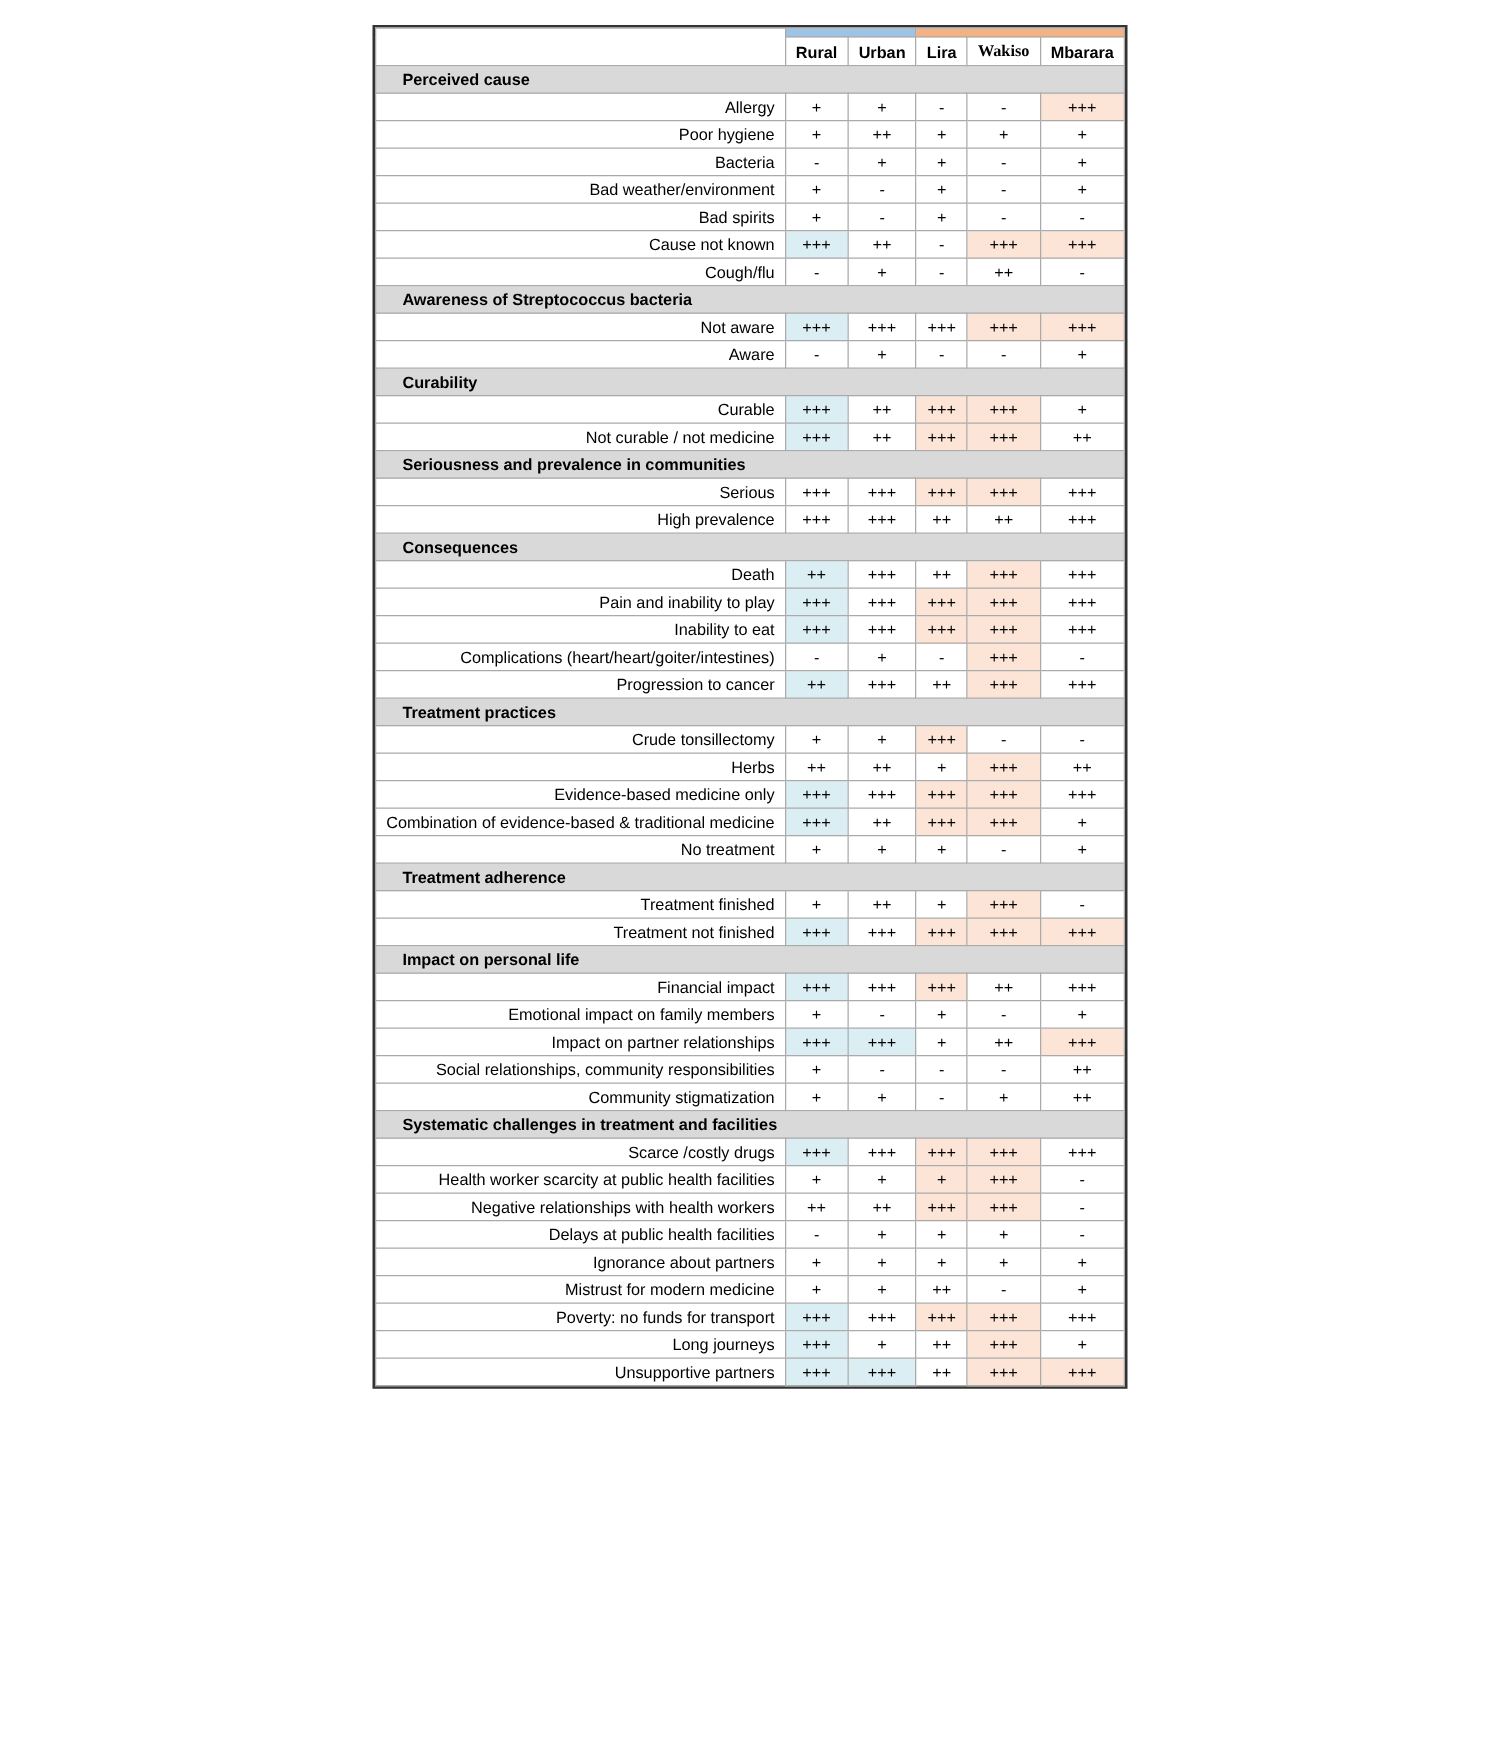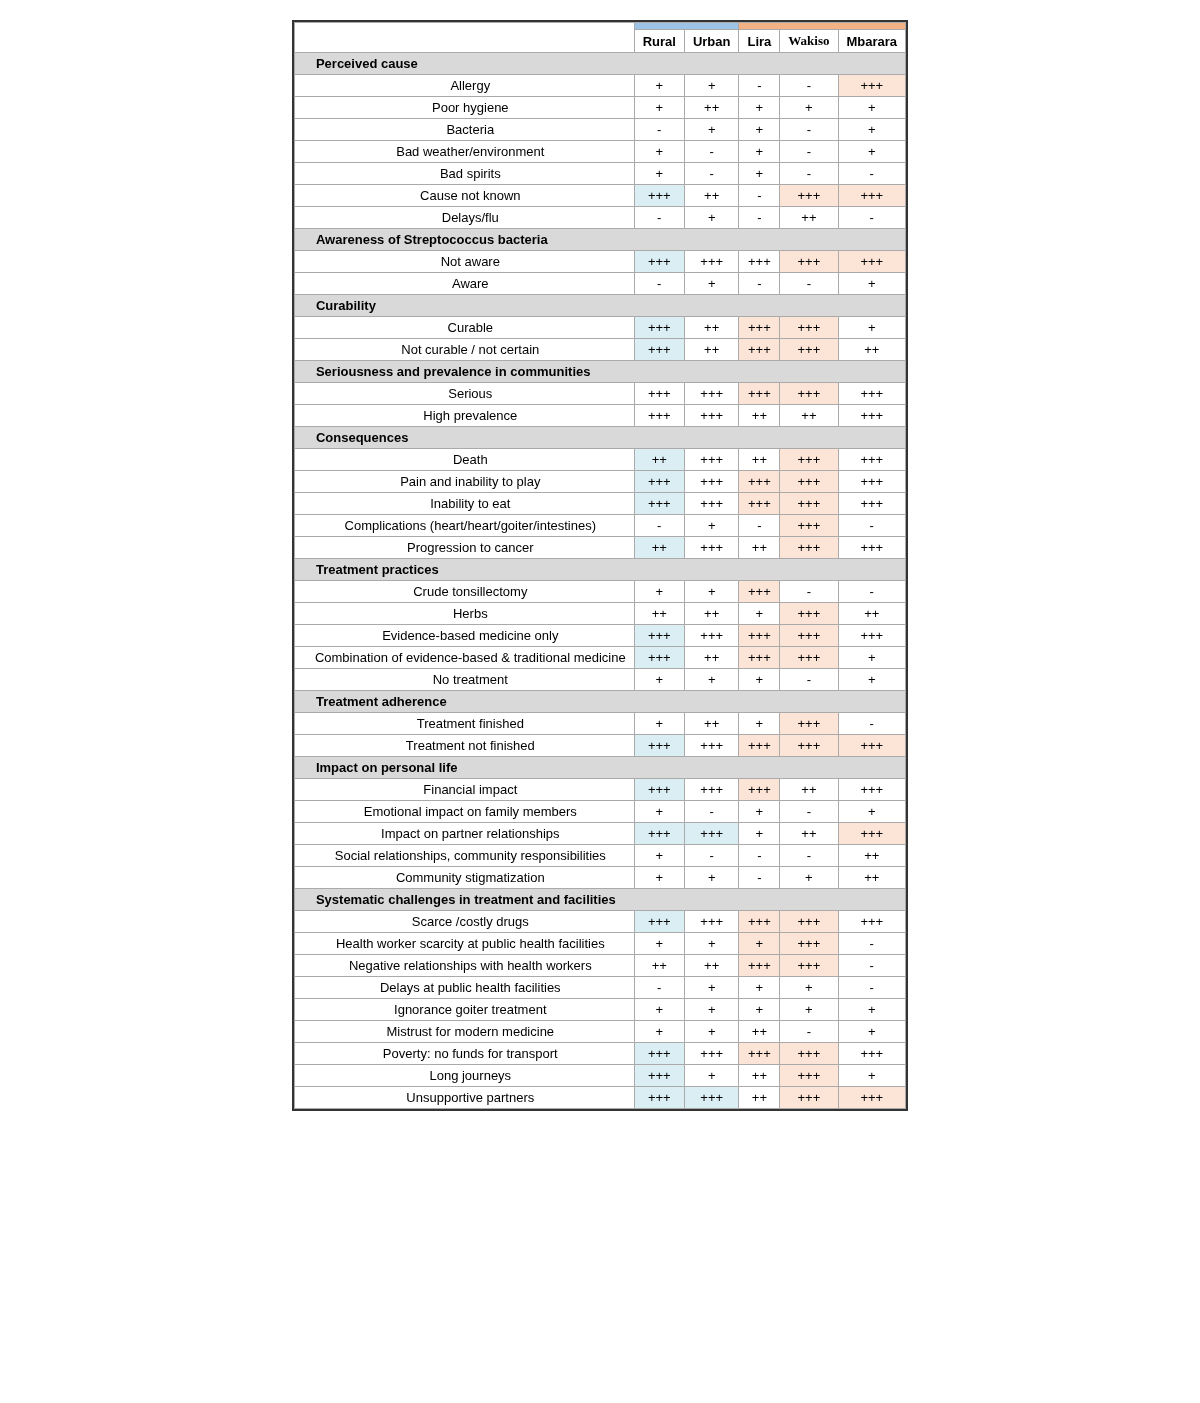--- a/index.html
+++ b/index.html
@@ -19,22 +19,22 @@
       border-collapse: collapse;
       width: 100%;
     }
     th, td {
       border: 1px solid #aaa;
       padding: 3px 8px;
       text-align: center;
       white-space: nowrap;
     }
     td.label-cell {
-      text-align: center;
-      padding-left: 20px;
+      text-align: right;
+      padding-left: 8px;
       white-space: nowrap;
     }
     td.section-cell {
       text-align: left;
       font-weight: bold;
       padding-left: 21px;
       background: #d9d9d9;
       white-space: nowrap;
     }
     .header-setting {
@@ -126,21 +126,21 @@
         </tr>
         <tr>
           <td class="label-cell">Cause not known</td>
           <td class="bg-blue">+++</td>
           <td>++</td>
           <td>-</td>
           <td class="bg-orange">+++</td>
           <td class="bg-orange">+++</td>
         </tr>
         <tr>
-          <td class="label-cell">Delays/flu</td>
+          <td class="label-cell">Cough/flu</td>
           <td>-</td>
           <td>+</td>
           <td>-</td>
           <td>++</td>
           <td>-</td>
         </tr>
         <tr>
           <td class="section-cell" colspan="6">Awareness of Streptococcus bacteria</td>
         </tr>
         <tr>
@@ -164,21 +164,21 @@
         </tr>
         <tr>
           <td class="label-cell">Curable</td>
           <td class="bg-blue">+++</td>
           <td>++</td>
           <td class="bg-orange">+++</td>
           <td class="bg-orange">+++</td>
           <td>+</td>
         </tr>
         <tr>
-          <td class="label-cell">Not curable / not certain</td>
+          <td class="label-cell">Not curable / not medicine</td>
           <td class="bg-blue">+++</td>
           <td>++</td>
           <td class="bg-orange">+++</td>
           <td class="bg-orange">+++</td>
           <td>++</td>
         </tr>
         <tr>
           <td class="section-cell" colspan="6">Seriousness and prevalence in communities</td>
         </tr>
         <tr>
@@ -374,21 +374,21 @@
         </tr>
         <tr>
           <td class="label-cell">Delays at public health facilities</td>
           <td>-</td>
           <td>+</td>
           <td>+</td>
           <td>+</td>
           <td>-</td>
         </tr>
         <tr>
-          <td class="label-cell">Ignorance goiter treatment</td>
+          <td class="label-cell">Ignorance about partners</td>
           <td>+</td>
           <td>+</td>
           <td>+</td>
           <td>+</td>
           <td>+</td>
         </tr>
         <tr>
           <td class="label-cell">Mistrust for modern medicine</td>
           <td>+</td>
           <td>+</td>

